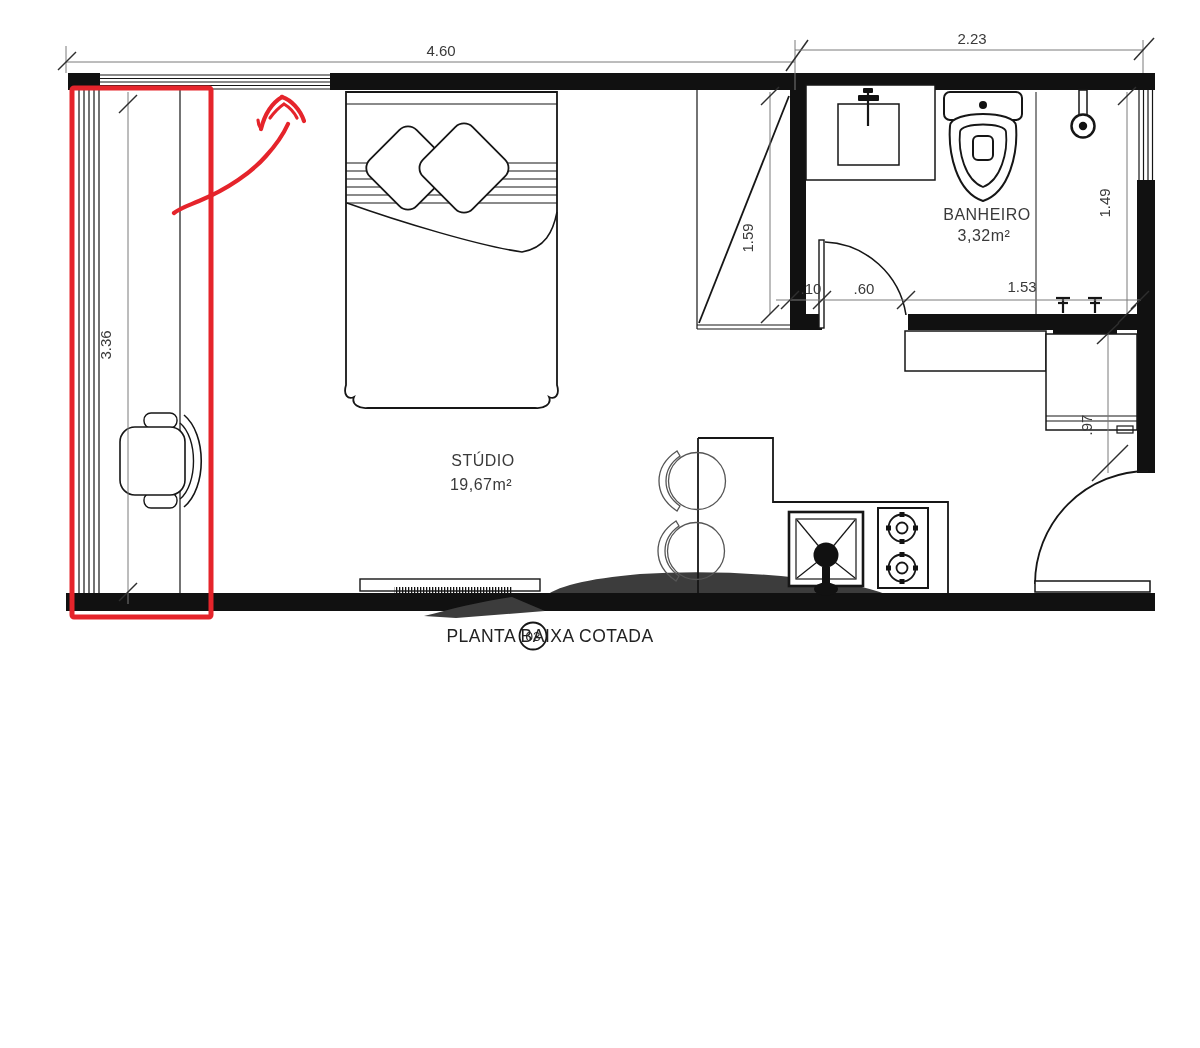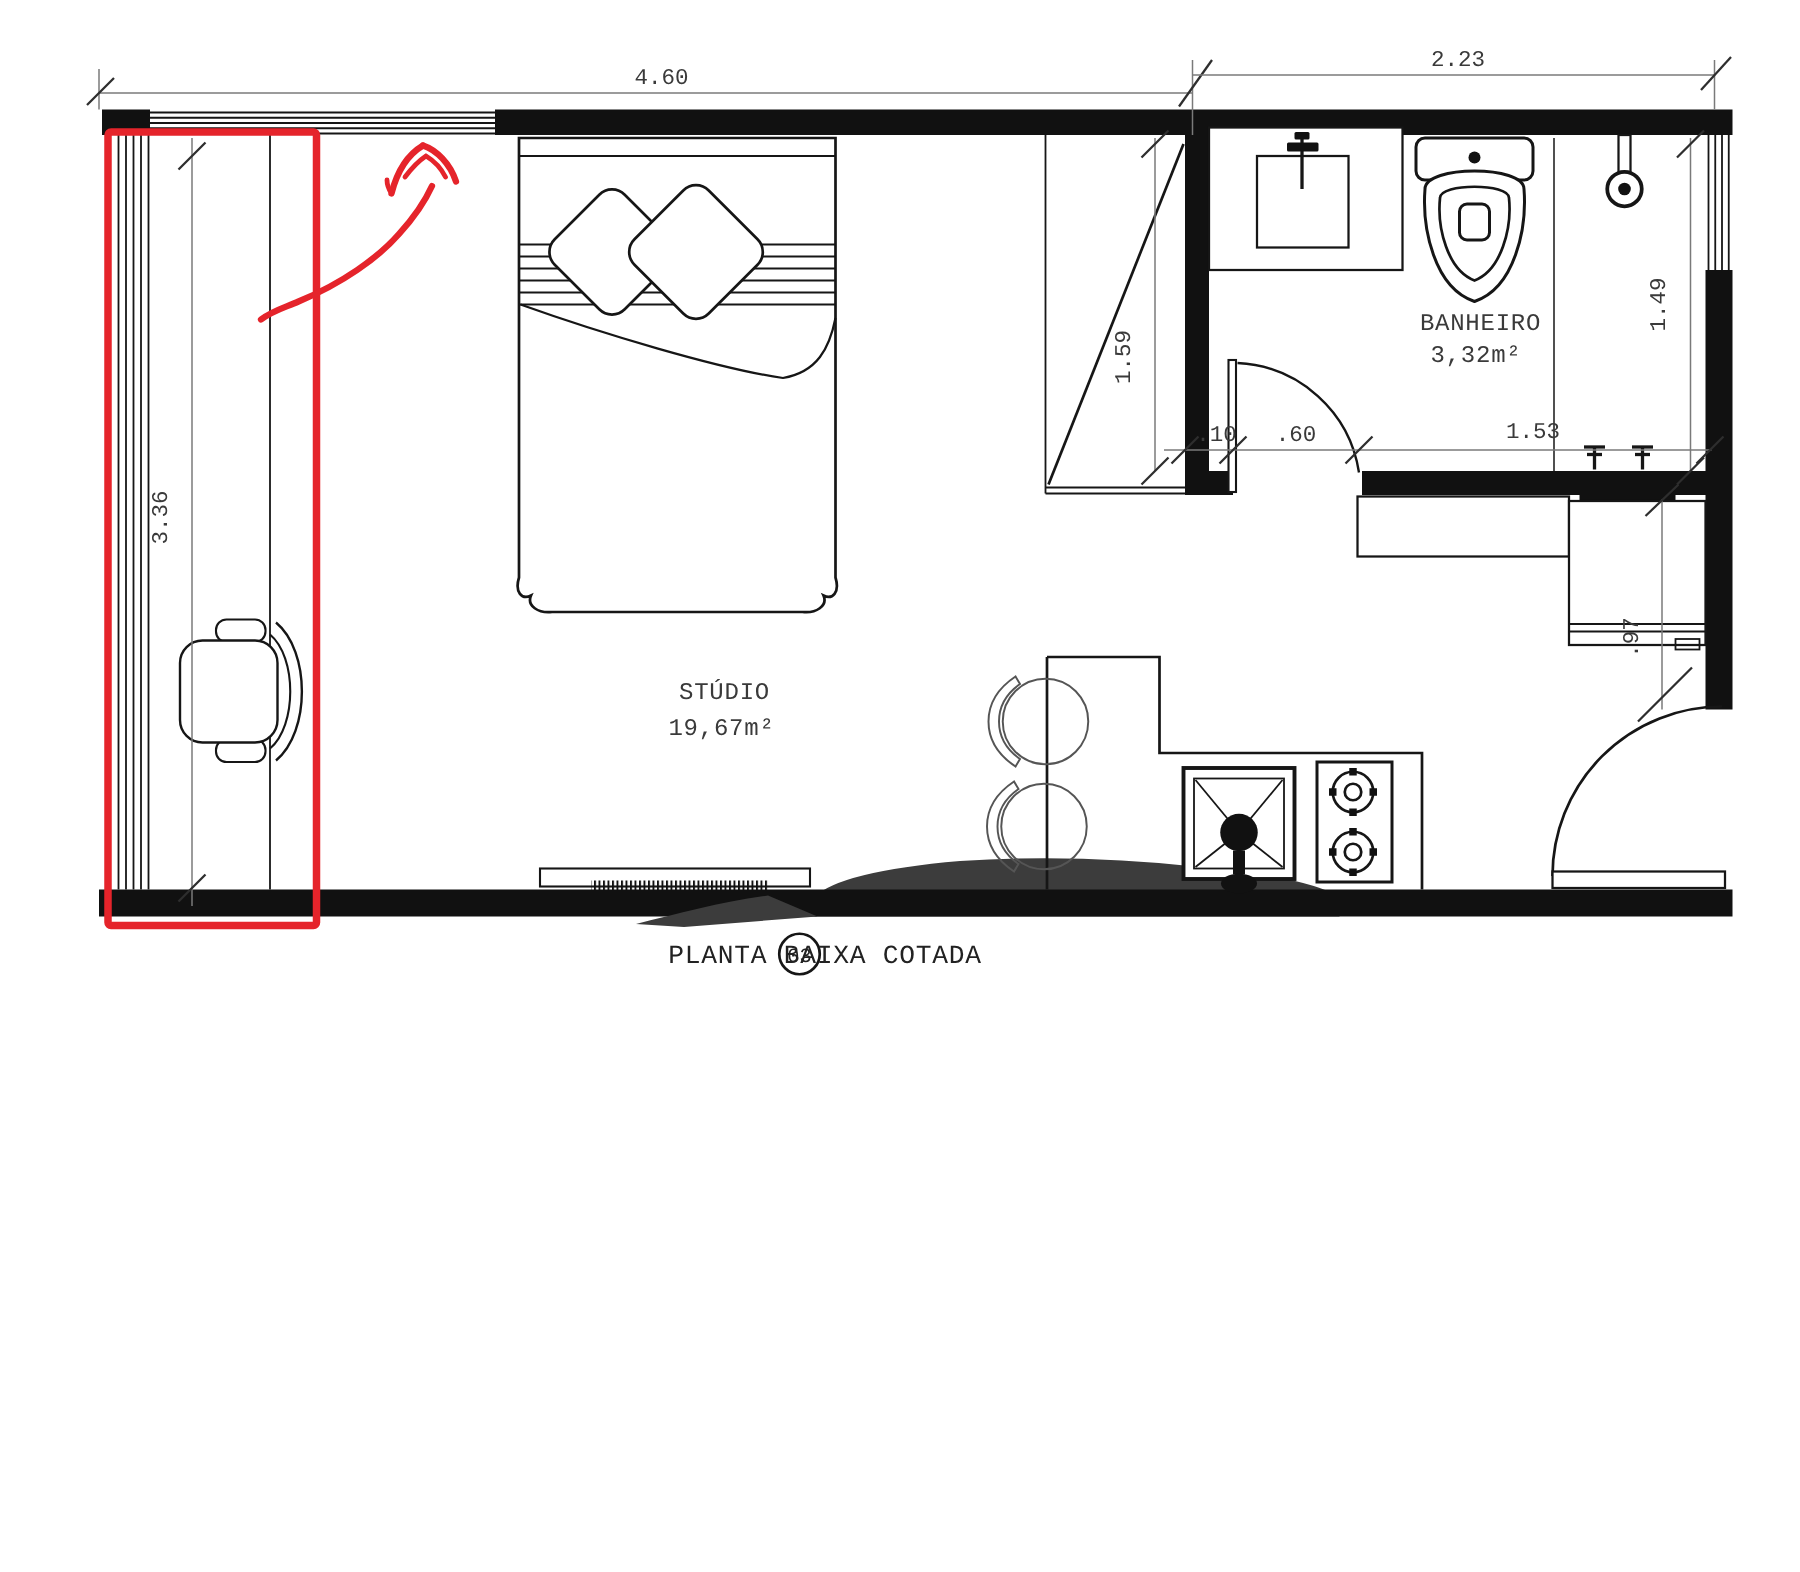--- a/index.html
+++ b/index.html
@@ -1,17 +1,17 @@
 <!DOCTYPE html>
 <html><head>
 <meta charset="utf-8">
 <style>
   html,body{margin:0;padding:0;background:#fff;}
   #stage{position:relative;width:1200px;height:1048px;background:#ffffff;overflow:hidden;
-         font-family:Liberation Mono, monospace;}
+         font-family:Liberation Sans, sans-serif;}
   svg{position:absolute;left:0;top:0;}
   .ln{stroke:#161616;fill:none;}
   .w1{stroke-width:1.2;}
   .w2{stroke-width:1.8;}
   .fill{fill:#111;stroke:none;}
   .white{fill:#ffffff;}
   .dimline{stroke:#7a7a7a;stroke-width:1;fill:none;}
   .tick{stroke:#2e2e2e;stroke-width:1.5;fill:none;}
   .dimtxt{font-size:15px;fill:#3a3a3a;}
   .roomtxt{font-size:16px;fill:#3a3a3a;letter-spacing:0.5px;}

